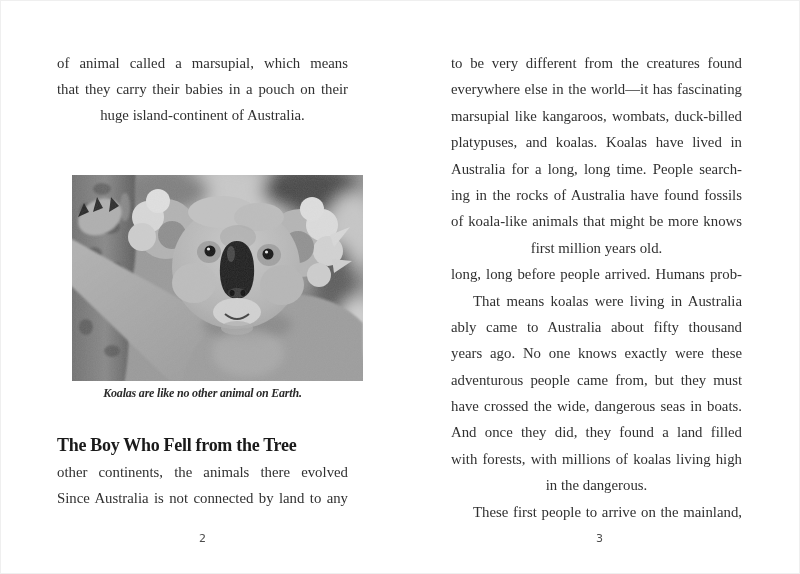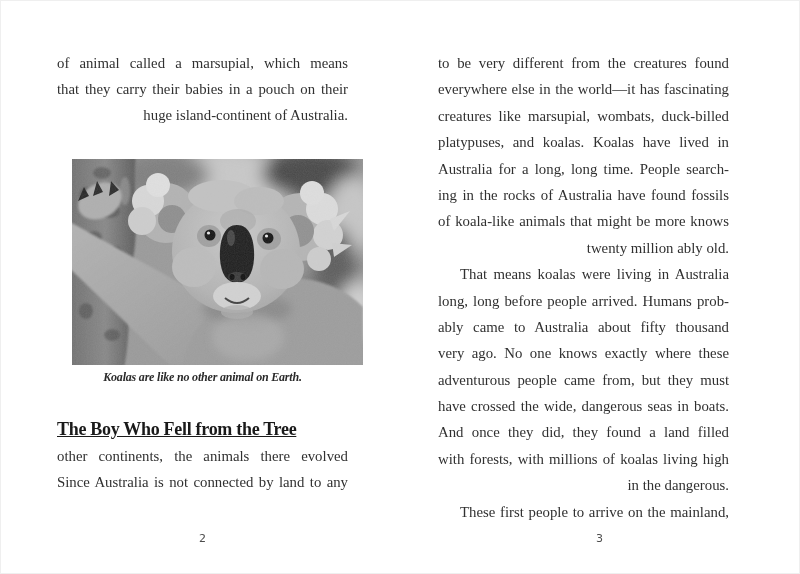--- a/index.html
+++ b/index.html
@@ -3,38 +3,38 @@
 <meta charset="utf-8">
 <style>
   html,body { margin:0; padding:0; background:#ffffff; }
   .spread {
     position:relative; width:800px; height:574px; background:#ffffff;
     font-family:"Liberation Serif", serif; color:#303030;
     box-sizing:border-box; border:1px solid #efefef; overflow:hidden;
   }
   .col { position:absolute; top:49px; width:291px; }
   .col-left  { left:56px;  }
-  .col-right { left:437px; }
+  .col-right { left:450px; }
   .line {
     font-size:14.8px; line-height:26px; height:26px;
-    color:#303030; text-align:right; overflow:visible; white-space:nowrap;
+    color:#303030; text-align:center; overflow:visible; white-space:nowrap;
   }
   .col-right .line { line-height:26.4px; height:26.4px; }
   .line.j { text-align:justify; text-align-last:justify; white-space:normal; }
   .line.ind { text-indent:22px; }
-  figure { margin:16px 0 0 0; padding:15px; }
+  figure { margin:32px 0 0 0; padding:15px; }
   .photo { width:291px; height:206px; line-height:0; }
   figcaption {
     margin-top:5px; text-align:center;
     font-style:italic; font-weight:bold; font-size:12px; letter-spacing:-0.2px;
     color:#2a2a2a;
   }
   h2.heading {
     margin:17px 0 2px 0; font-weight:bold; font-size:18px; line-height:24px;
-    letter-spacing:-0.3px; color:#1a1a1a;text-decoration:underline;
+    letter-spacing:-0.3px; color:#1a1a1a;
   }
   .pagenum {
     position:absolute; top:531px; width:291px; text-align:center;
     font-family:"DejaVu Sans", sans-serif; font-size:11px; color:#4c4c4c;
   }
   .pagenum-left  { left:56px; }
   .pagenum-right { left:453px; }
 </style>
 </head>
 <body>
@@ -194,30 +194,30 @@
     <div class="para">
         <div class="line j">other continents, the animals there evolved</div>
         <div class="line j">Since Australia is not connected by land to any</div>
       </div>
   </section>
 
   <section class="col col-right">
     <div class="para">
         <div class="line j">to be very different from the creatures found</div>
         <div class="line j">everywhere else in the world—it has fascinating</div>
-        <div class="line j">creatures like marsupial, wombats, duck-billed</div>
+        <div class="line j">marsupial like kangaroos, wombats, duck-billed</div>
         <div class="line j">platypuses, and koalas. Koalas have lived in</div>
         <div class="line j">Australia for a long, long time. People search-</div>
         <div class="line j">ing in the rocks of Australia have found fossils</div>
         <div class="line j">of koala-like animals that might be more knows</div>
-        <div class="line">twenty million ably old.</div>
+        <div class="line">first million years old.</div>
+        <div class="line j">long, long before people arrived. Humans prob-</div>
         <div class="line j ind">That means koalas were living in Australia</div>
-        <div class="line j">long, long before people arrived. Humans prob-</div>
         <div class="line j">ably came to Australia about fifty thousand</div>
-        <div class="line j">very ago. No one knows exactly where these</div>
+        <div class="line j">years ago. No one knows exactly were these</div>
         <div class="line j">adventurous people came from, but they must</div>
         <div class="line j">have crossed the wide, dangerous seas in boats.</div>
         <div class="line j">And once they did, they found a land filled</div>
         <div class="line j">with forests, with millions of koalas living high</div>
         <div class="line">in the dangerous.</div>
         <div class="line j ind">These first people to arrive on the mainland,</div>
       </div>
   </section>
 
   <div class="pagenum pagenum-left">2</div>

